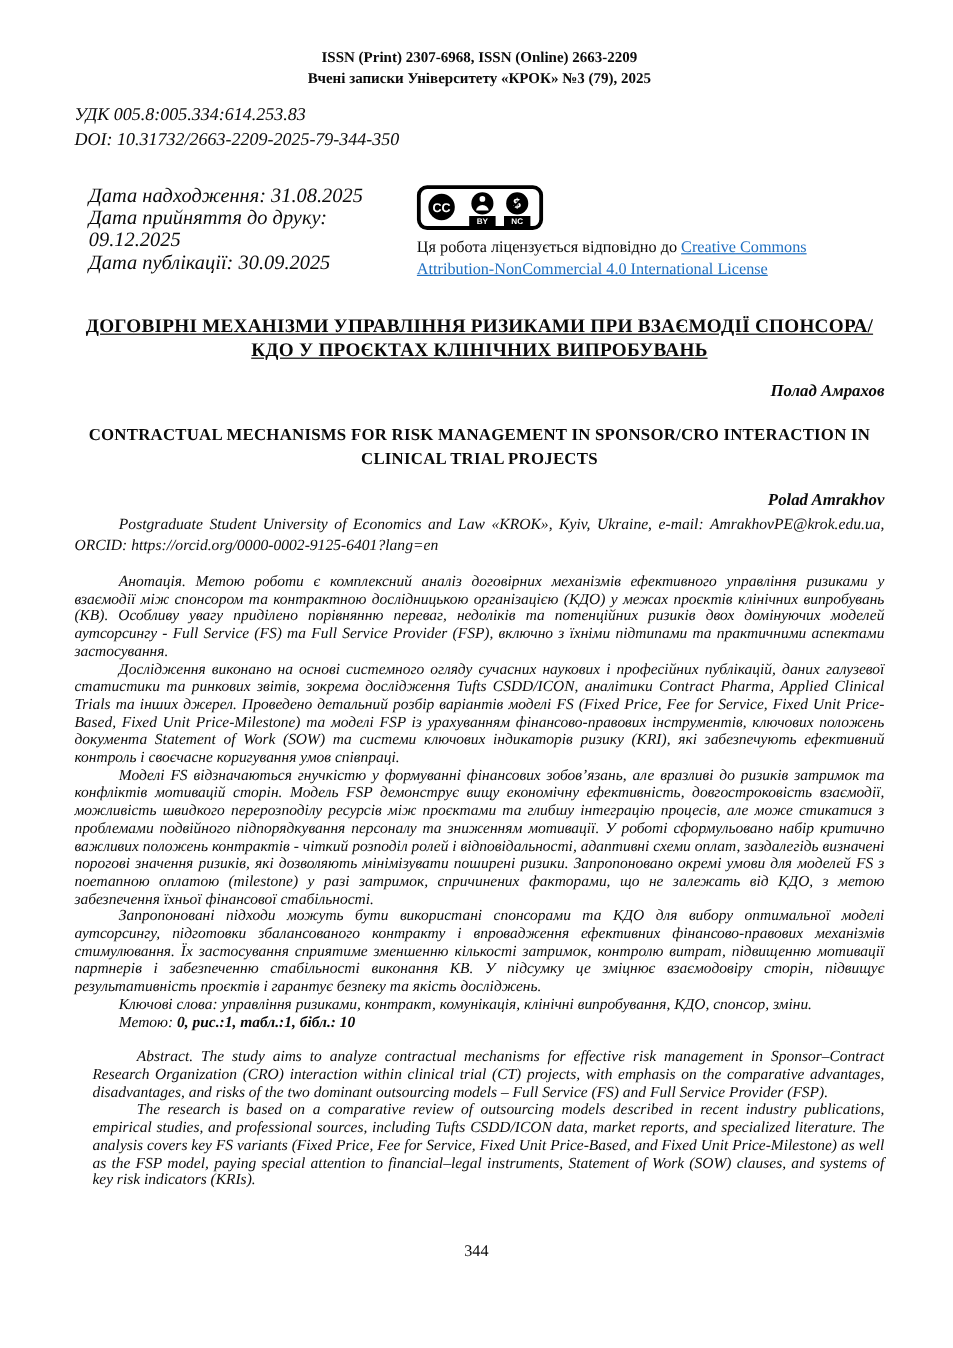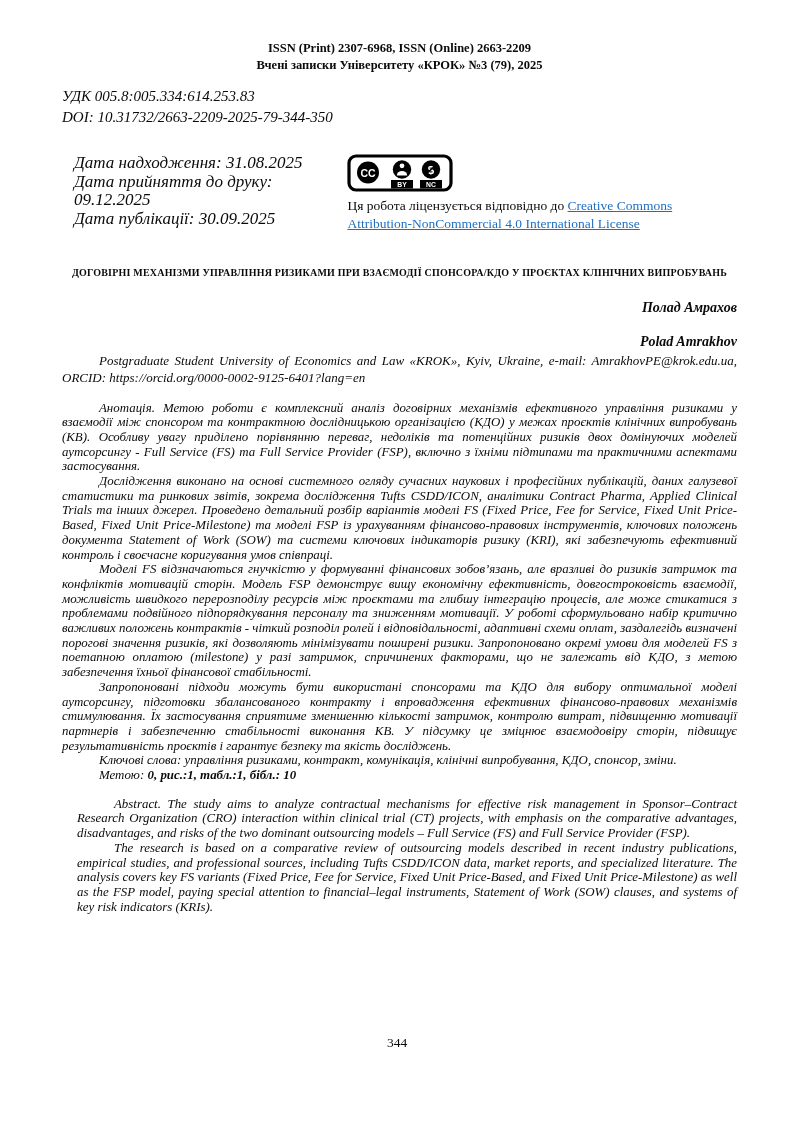--- a/index.html
+++ b/index.html
@@ -15,21 +15,21 @@
   }
   .center { text-align:center; }
   .hdr-line { font-weight:bold; font-size:12.5px; line-height:17px; }
   .udc-block { margin-top:12px; font-style:italic; font-size:15px; line-height:21px; }
   .meta-row { display:flex; justify-content:space-between; margin-top:26px; }
   .dates-block { font-style:italic; font-size:17px; line-height:18.5px; padding-left:12px; }
   .license-col { width:398px; font-size:13.5px; line-height:18px; }
   .cc-badge { display:block; margin-bottom:5px; cursor:pointer; }
   .license-text { color:#0a0a0a; }
   .license-link { color:#1F6FC1; text-decoration:underline; cursor:pointer; }
-  .title-ua { margin-top:30px; font-weight:bold; font-size:10px; line-height:19.5px; text-align:center; letter-spacing:0.2px; }
+  .title-ua { margin-top:30px; font-weight:bold; font-size:16px; line-height:19.5px; text-align:center; letter-spacing:0.2px;text-decoration:underline; }
   .title-en { margin-top:18px; font-weight:bold; font-size:14px; line-height:19.5px; text-align:center; letter-spacing:0.2px; }
   .author-line { margin-top:16px; font-weight:bold; font-style:italic; font-size:14px; line-height:18px; text-align:right; }
   .affil-line { margin-top:1px; font-style:italic; font-size:13px; line-height:17px; text-align:justify; text-indent:37px; }
   .abstract-block { margin-top:15px; }
   .abstract-block p { margin:0; font-style:italic; font-size:12.9px; line-height:14.7px; text-align:justify; text-indent:37px; }
   .abstract-block.en { margin-top:14px;margin-left:15px; }
   .lead { font-weight:normal; }
   .lead:empty { display:none; }
   .bold-line { font-weight:bold; }
   .page-number { position:absolute; bottom:72px; left:0; right:0; text-align:center; font-size:13.5px; }
@@ -77,20 +77,21 @@
           <text x="84" y="32.8" font-size="6.8" font-weight="bold" fill="#ffffff" text-anchor="middle" font-family="Liberation Sans, sans-serif">NC</text>
         </g>
       </svg>
       <span class="license-text">Ця робота ліцензується відповідно до </span><a class="license-link">Creative Commons Attribution-NonCommercial 4.0 International License</a>
     </div>
   </div>
 
   <div class="title-ua">ДОГОВІРНІ МЕХАНІЗМИ УПРАВЛІННЯ РИЗИКАМИ ПРИ ВЗАЄМОДІЇ СПОНСОРА/КДО У ПРОЄКТАХ КЛІНІЧНИХ ВИПРОБУВАНЬ</div>
   <div class="author-line">Полад Амрахов</div>
 
+  <div class="title-en">CONTRACTUAL MECHANISMS FOR RISK MANAGEMENT IN SPONSOR/CRO INTERACTION IN CLINICAL TRIAL PROJECTS</div>
   <div class="author-line">Polad Amrakhov</div>
   <div class="affil-line">Postgraduate Student University of Economics and Law «KROK», Kyiv, Ukraine, e-mail: AmrakhovPE@krok.edu.ua, ORCID: https://orcid.org/0000-0002-9125-6401?lang=en</div>
 
   <div class="abstract-block ua">
     <p><span class="lead">Анотація.</span> <span>Метою роботи є комплексний аналіз договірних механізмів ефективного управління ризиками у взаємодії між спонсором та контрактною дослідницькою організацією (КДО) у межах проєктів клінічних випробувань (КВ). Особливу увагу приділено порівнянню переваг, недоліків та потенційних ризиків двох домінуючих моделей аутсорсингу - Full Service (FS) та Full Service Provider (FSP), включно з їхніми підтипами та практичними аспектами застосування.</span></p>
     <p><span>Дослідження виконано на основі системного огляду сучасних наукових і професійних публікацій, даних галузевої статистики та ринкових звітів, зокрема дослідження Tufts CSDD/ICON, аналітики Contract Pharma, Applied Clinical Trials та інших джерел. Проведено детальний розбір варіантів моделі FS (Fixed Price, Fee for Service, Fixed Unit Price-Based, Fixed Unit Price-Milestone) та моделі FSP із урахуванням фінансово-правових інструментів, ключових положень документа Statement of Work (SOW) та системи ключових індикаторів ризику (KRI), які забезпечують ефективний контроль і своєчасне коригування умов співпраці.</span></p>
     <p><span>Моделі FS відзначаються гнучкістю у формуванні фінансових зобов’язань, але вразливі до ризиків затримок та конфліктів мотивацій сторін. Модель FSP демонструє вищу економічну ефективність, довгостроковість взаємодії, можливість швидкого перерозподілу ресурсів між проєктами та глибшу інтеграцію процесів, але може стикатися з проблемами подвійного підпорядкування персоналу та зниженням мотивації. У роботі сформульовано набір критично важливих положень контрактів - чіткий розподіл ролей і відповідальності, адаптивні схеми оплат, заздалегідь визначені порогові значення ризиків, які дозволяють мінімізувати поширені ризики. Запропоновано окремі умови для моделей FS з поетапною оплатою (milestone) у разі затримок, спричинених факторами, що не залежать від КДО, з метою забезпечення їхньої фінансової стабільності.</span></p>
     <p><span>Запропоновані підходи можуть бути використані спонсорами та КДО для вибору оптимальної моделі аутсорсингу, підготовки збалансованого контракту і впровадження ефективних фінансово-правових механізмів стимулювання. Їх застосування сприятиме зменшенню кількості затримок, контролю витрат, підвищенню мотивації партнерів і забезпеченню стабільності виконання КВ. У підсумку це зміцнює взаємодовіру сторін, підвищує результативність проєктів і гарантує безпеку та якість досліджень.</span></p>
     <p><span class="lead">Ключові слова:</span> <span>управління ризиками, контракт, комунікація, клінічні випробування, КДО, спонсор, зміни.</span></p>
     <p class="bold-line"><span class="lead">Метою:</span> <span>0, рис.:1, табл.:1, бібл.: 10</span></p>

